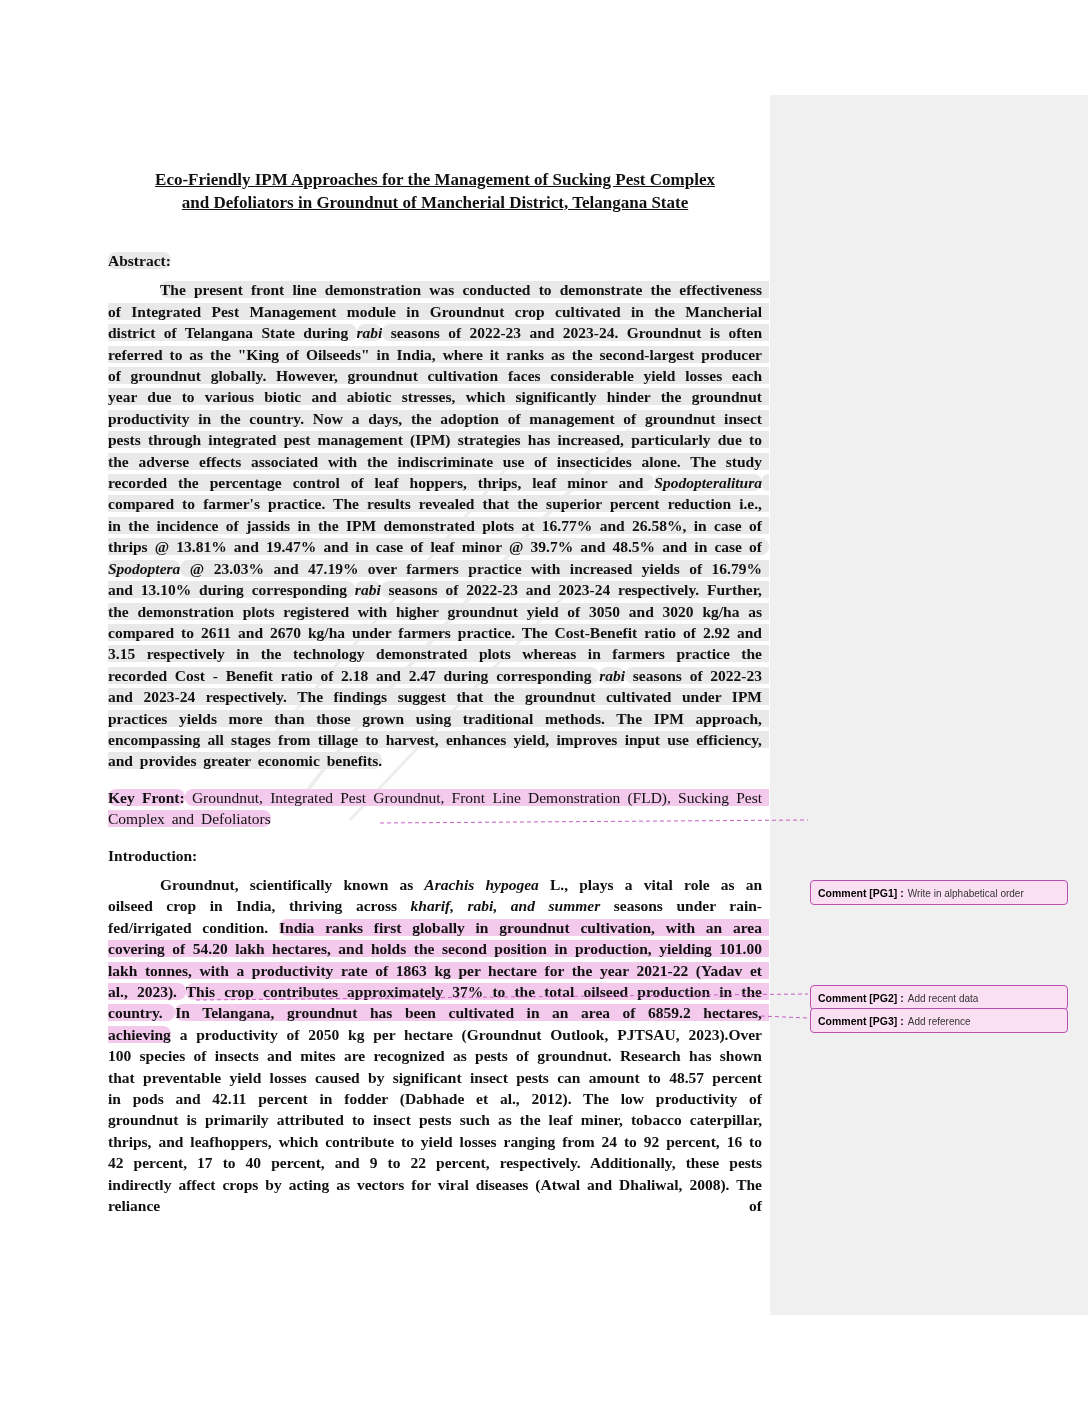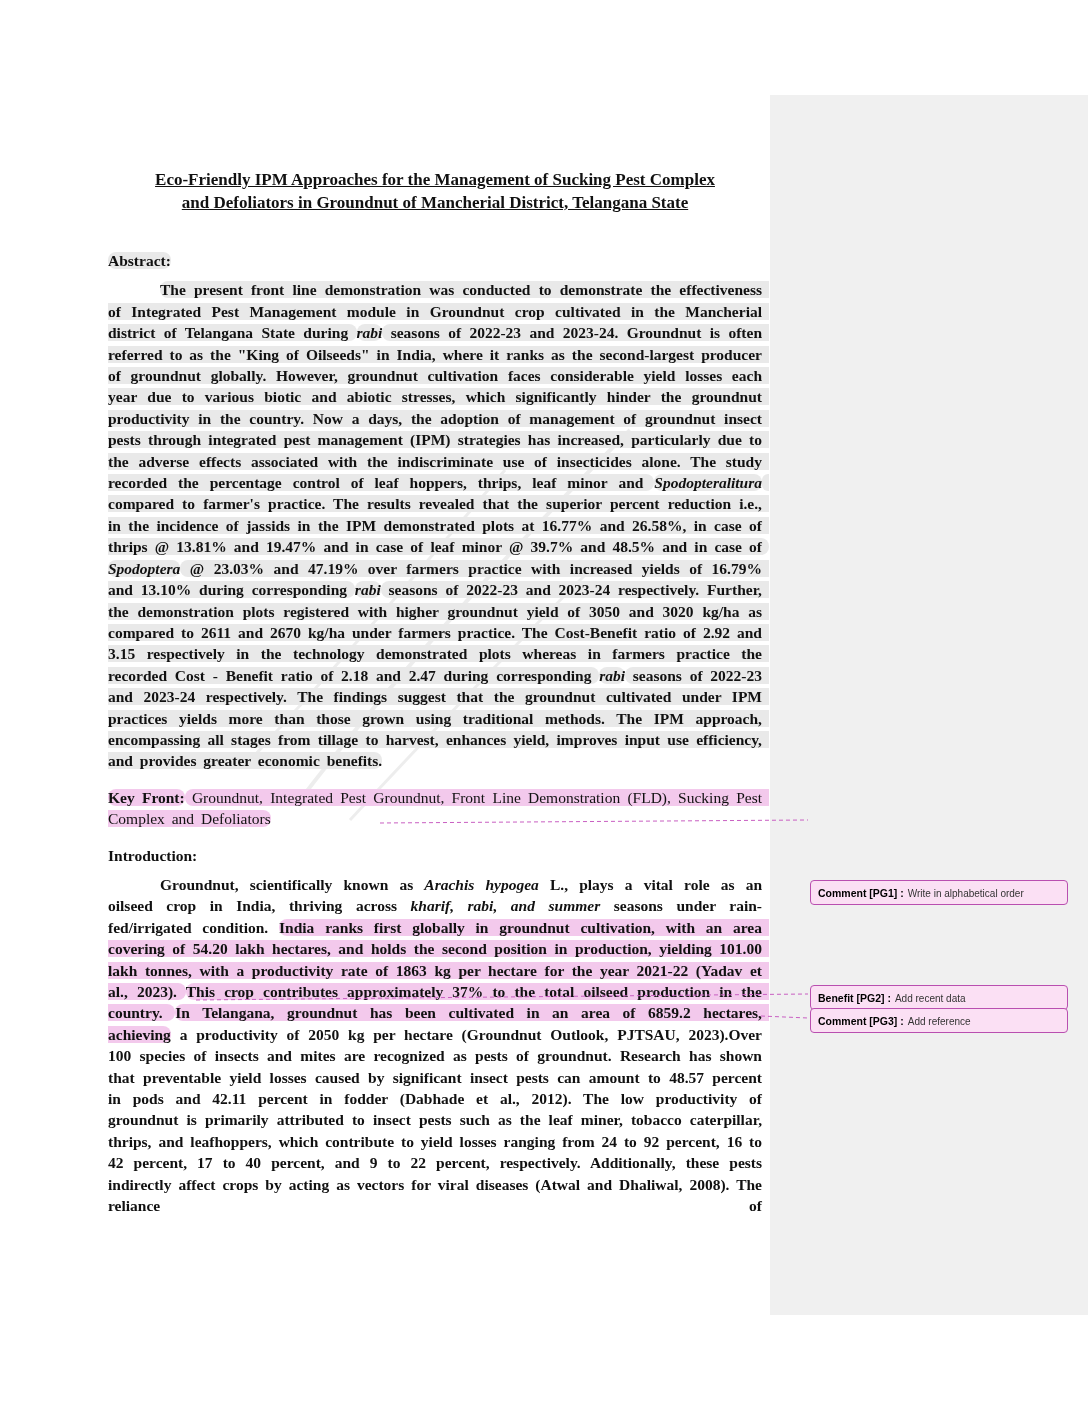--- a/index.html
+++ b/index.html
@@ -107,19 +107,19 @@
   <svg class="conn-svg" width="1088" height="1408">
     <line class="conn" x1="380" y1="823" x2="808" y2="820"></line>
     <line class="conn" x1="196" y1="1000" x2="808" y2="994"></line>
     <line class="conn" x1="761" y1="1016" x2="808" y2="1018"></line>
   </svg>
 
   <div class="comment-box pg1">
     <span class="c-label">Comment [PG1] :</span><span class="c-text">Write in alphabetical order</span>
   </div>
   <div class="comment-box pg2">
-    <span class="c-label">Benefit [PG2] :</span><span class="c-text">Add recent data</span>
+    <span class="c-label">Comment [PG2] :</span><span class="c-text">Add recent data</span>
   </div>
   <div class="comment-box pg3">
     <span class="c-label">Comment [PG3] :</span><span class="c-text">Add reference</span>
   </div>
 
 </div>
 
 </body></html>

